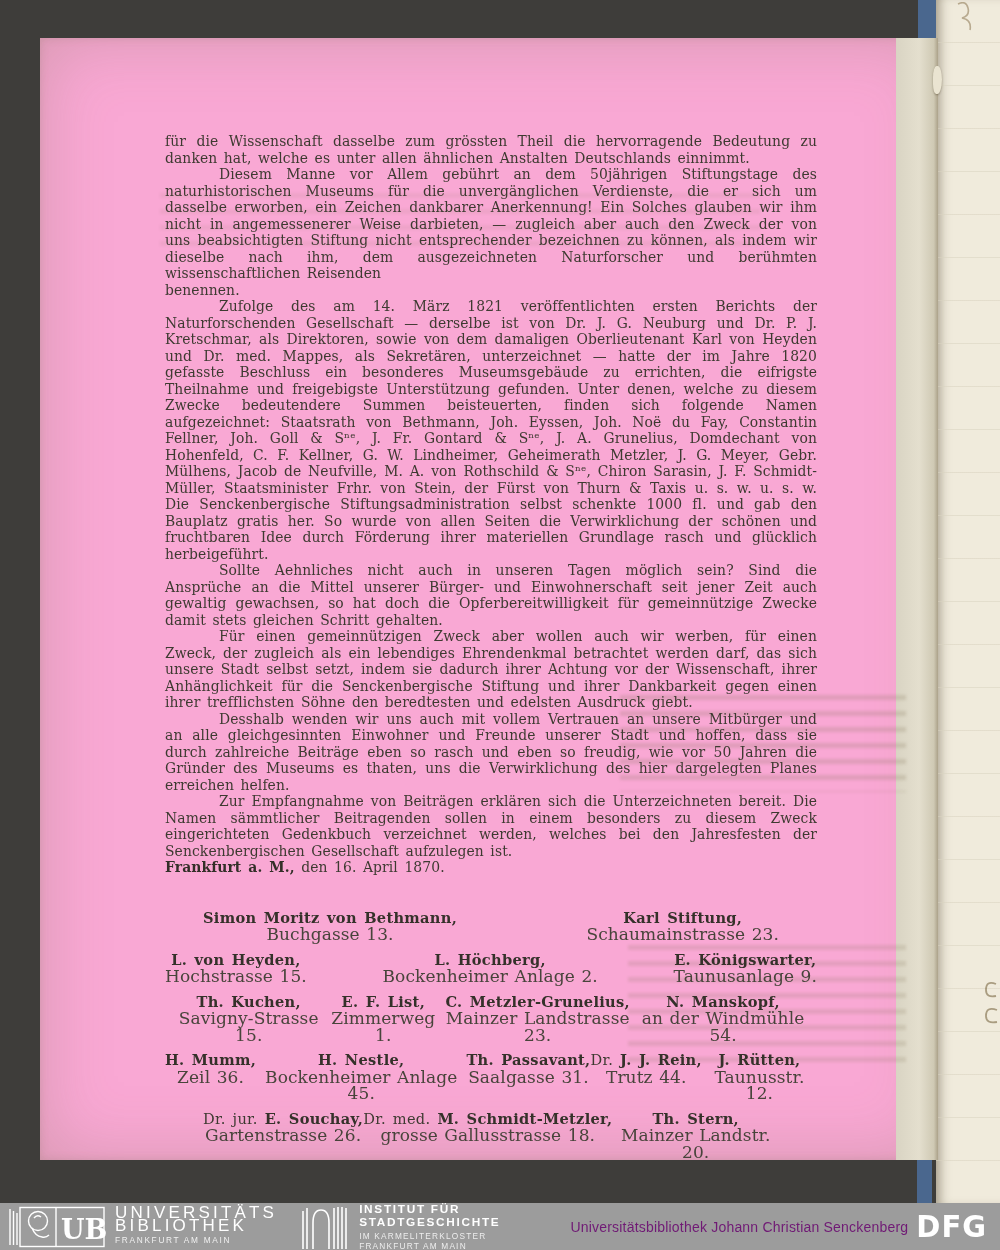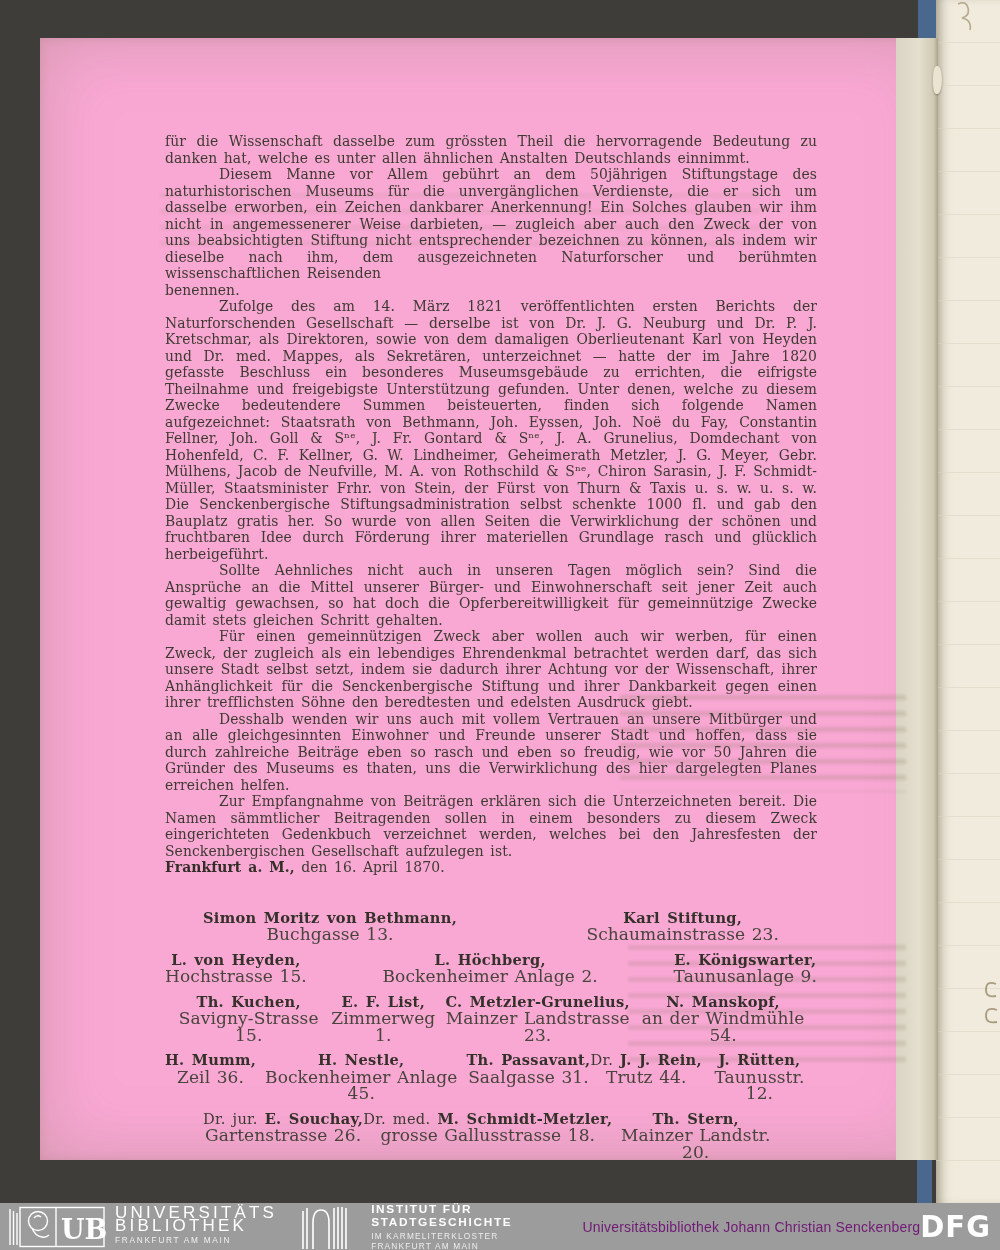--- a/index.html
+++ b/index.html
@@ -104,21 +104,21 @@
     position:absolute;left:0;top:1203px;width:1000px;height:47px;
     background:#9c9c9c;
     display:flex;align-items:center;
     color:#fff;
   }
   .ub-logo{margin-left:8px;flex:none;}
   .ub-text{margin-left:9px;flex:none;line-height:13px;}
   .ub-text .l1,.ub-text .l2{font-size:17px;letter-spacing:3.2px;font-weight:500;}
   .ub-text .l3{font-size:8.3px;letter-spacing:1.7px;color:rgba(255,255,255,.85);margin-top:2px;}
   .stadt-logo{margin-left:24px;flex:none;}
-  .stadt-text{margin-left:22px;flex:none;line-height:13px;}
+  .stadt-text{margin-left:10px;flex:none;line-height:13px;}
   .stadt-text .l1,.stadt-text .l2{font-size:11.8px;font-weight:bold;letter-spacing:1.7px;}
   .stadt-text .l3,.stadt-text .l4{font-size:8.3px;letter-spacing:1.2px;color:rgba(255,255,255,.82);line-height:10px;}
   .stadt-text .l3{margin-top:2px;}
   .senckenberg{
     margin-left:70px;flex:none;
     font-size:14px;color:#701a75;letter-spacing:.2px;
   }
   .dfg{
     margin-left:auto;margin-right:13px;flex:none;
     font-family:"DejaVu Sans","Liberation Sans",sans-serif;

